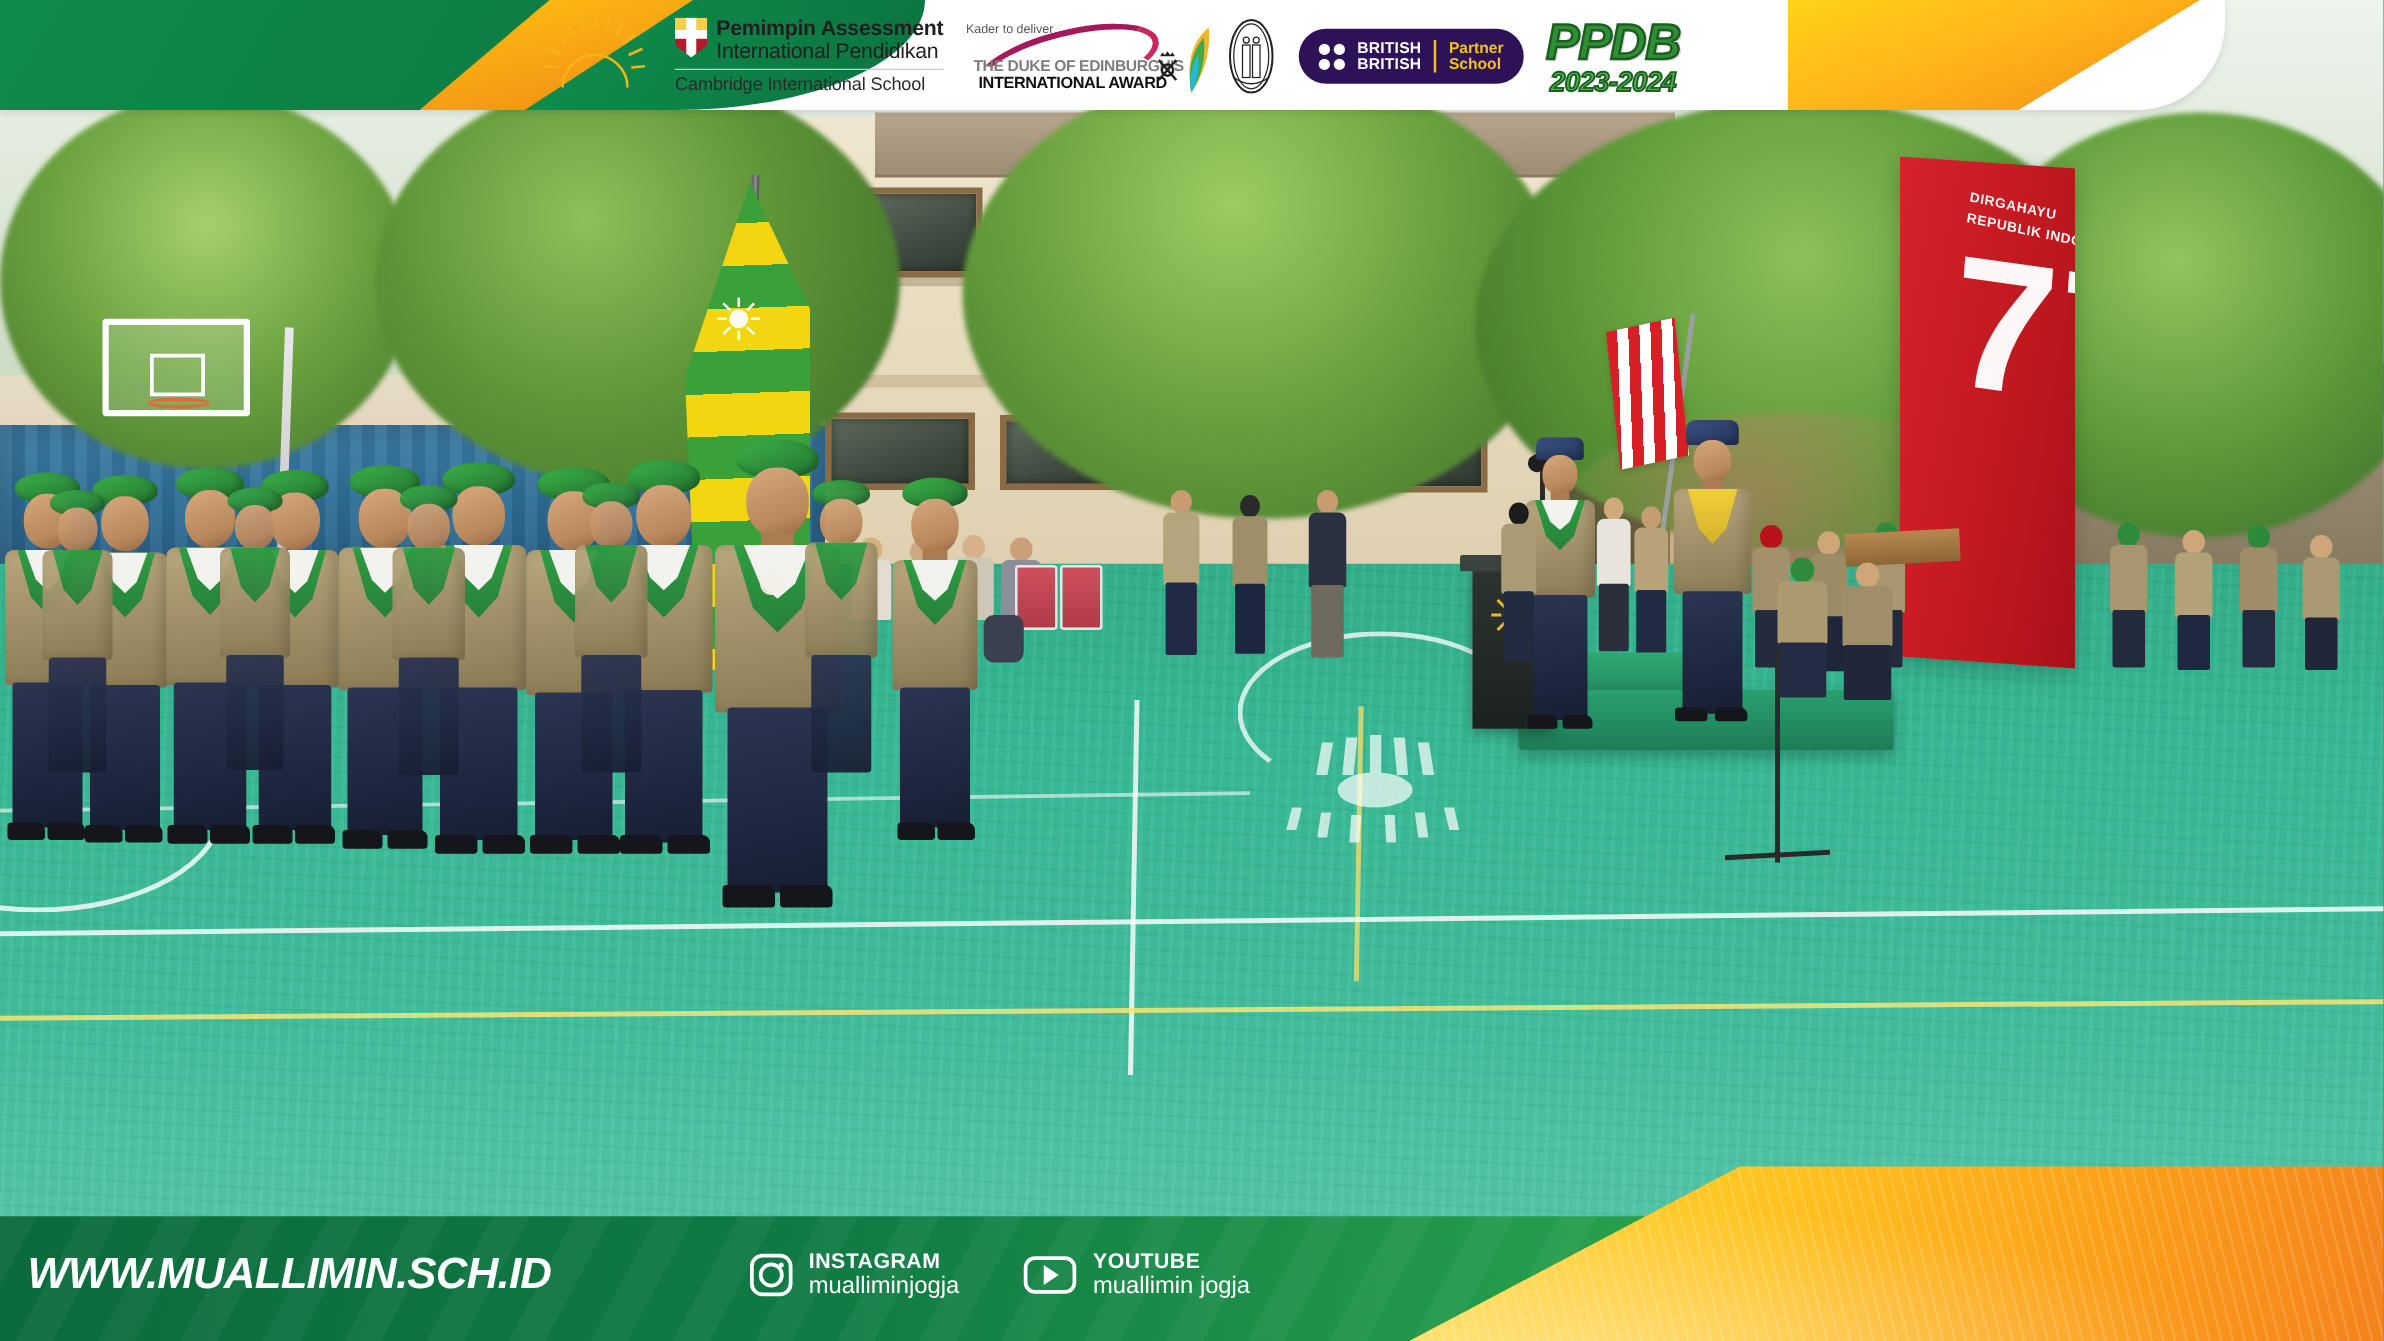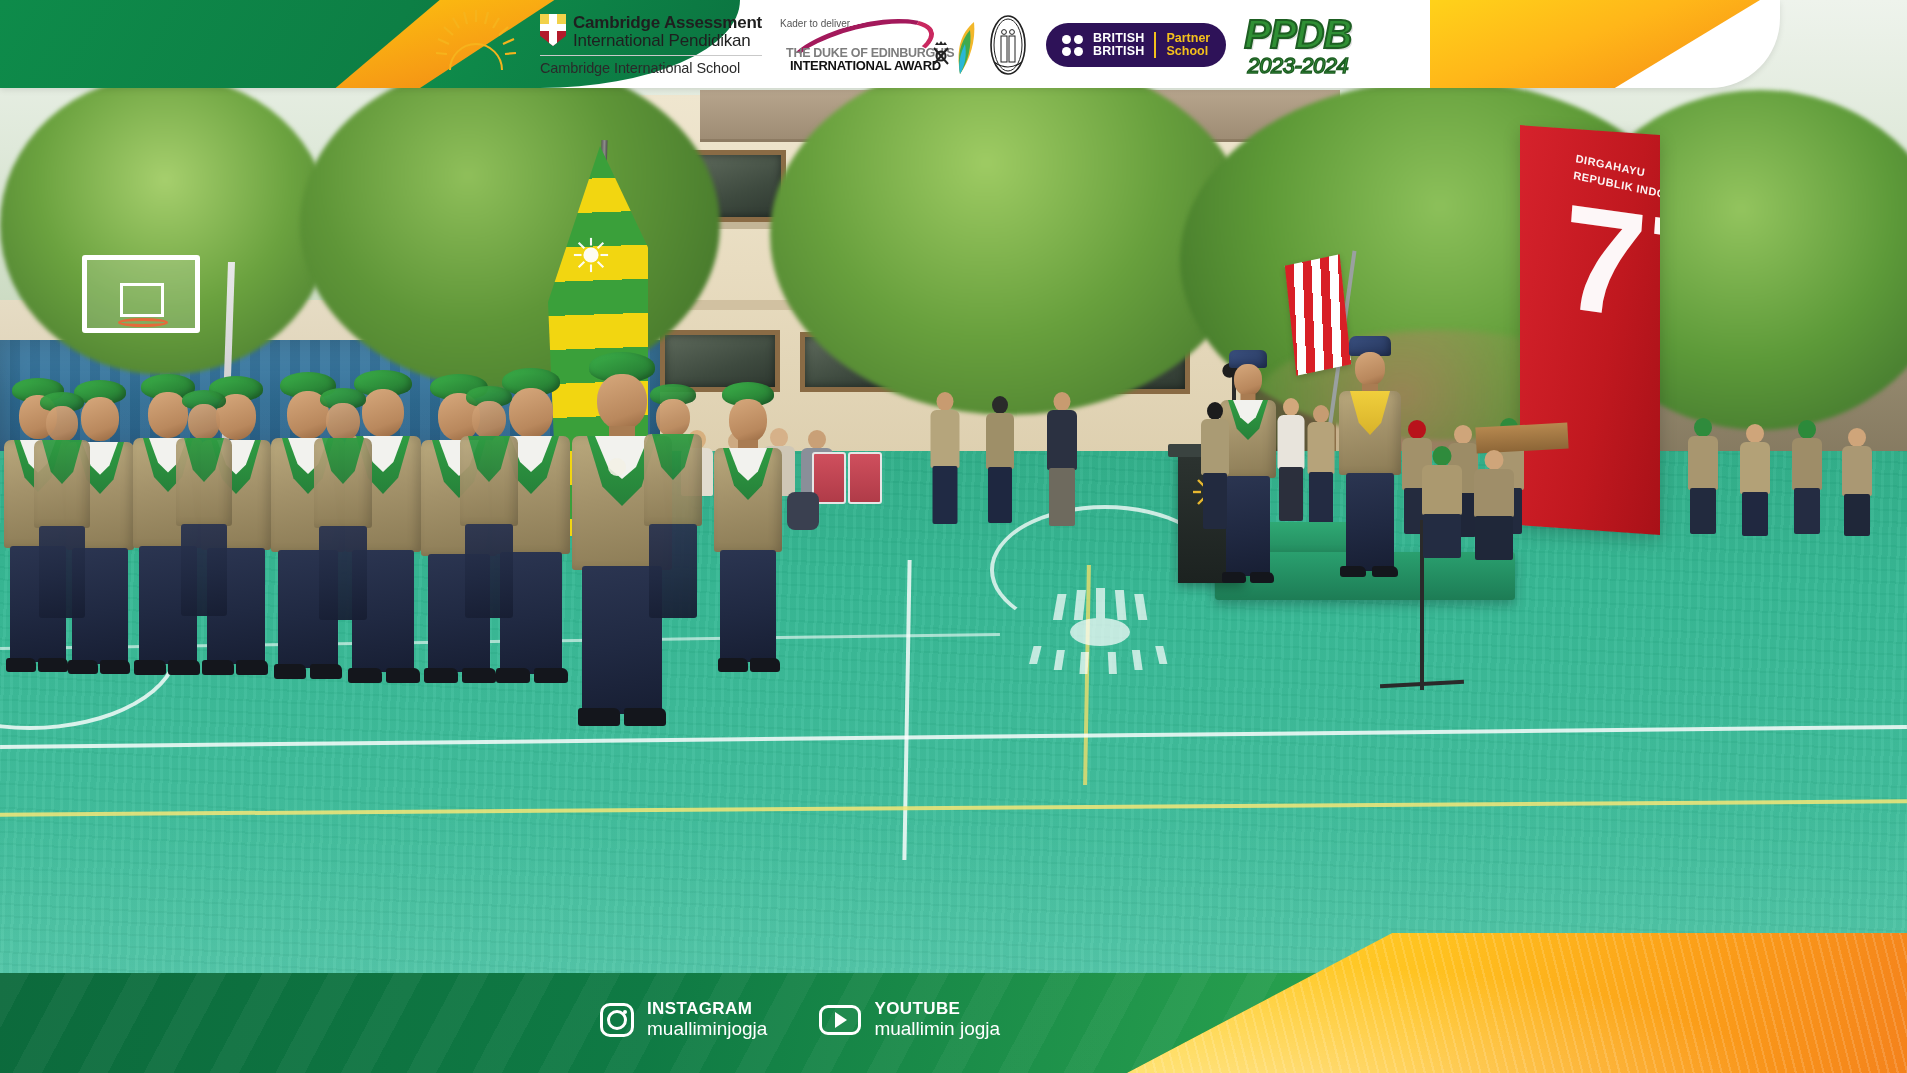--- a/index.html
+++ b/index.html
@@ -374,21 +374,21 @@
   .bc-sep { width:2px; height:26px; background:#f4c01c; }
   .bc-partner { font-size:12.5px; font-weight:700; color:#f4c01c; line-height:1.05;}
 
   .ppdb { text-align:center; line-height:1; }
   .ppdb-main {
     font-size:40px; font-weight:900; font-style:italic; letter-spacing:-1px;
     color:#2f8f34; -webkit-text-stroke:2px #1d5e22;
     text-shadow:2px 2px 0 rgba(0,0,0,.12);
   }
   .ppdb-year {
-    font-size:22px; font-weight:400; font-style:italic; letter-spacing:-.5px;
+    font-size:22px; font-weight:700; font-style:italic; letter-spacing:-.5px;
     color:#47b34b; -webkit-text-stroke:1.5px #1d5e22; margin-top:1px;
   }
 
   
   .footer {
     position:absolute; left:0; bottom:0; width:100%; height:100px; z-index:20;
   }
   .ftr-green {
     position:absolute; inset:0;
     background:linear-gradient(100deg,#0c6a3c 0%,#0f7a44 34%,#2aa44f 72%,#35b356 100%);
@@ -867,21 +867,21 @@
 
       <div class="cam-logo">
         <div class="cam-row">
           <div class="cam-shield">
             <span class="q q1"></span>
               <span class="q q2"></span>
             <span class="bar"></span>
               <span class="bar2"></span>
           </div>
           <div>
-            <div class="cam-t1">Cambridge Assessment</div>
+            <div class="cam-t1">Pemimpin Assessment</div>
             <div class="cam-t2">International Pendidikan</div>
           </div>
         </div>
         <div class="cam-rule"></div>
         <div class="cam-t3">Cambridge International School</div>
       </div>
 
       <div class="dofe">
         <div class="dofe-proud">Kader to deliver</div>
         <div class="dofe-arc"></div>
@@ -931,20 +931,21 @@
         <div class="ppdb-main">PPDB</div>
         <div class="ppdb-year">2023-2024</div>
       </div>
     </div>
   </div>
 
   <div class="footer">
     <div class="ftr-green"></div>
     <div class="ftr-gold"></div>
 
+    <div class="site-url">WWW.MUALLIMIN.SCH.ID</div>
 
     <div class="socials">
       <div class="soc">
         <div class="ig-ico"></div>
         <div class="soc-txt">
           <div class="soc-t1">INSTAGRAM</div>
           <div class="soc-t2">mualliminjogja</div>
         </div>
       </div>
       <div class="soc">

